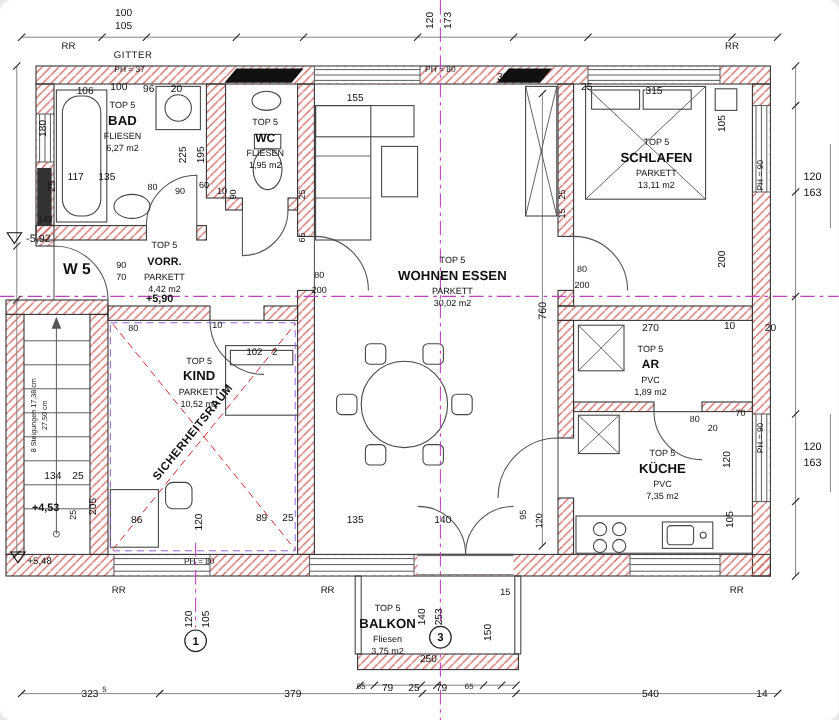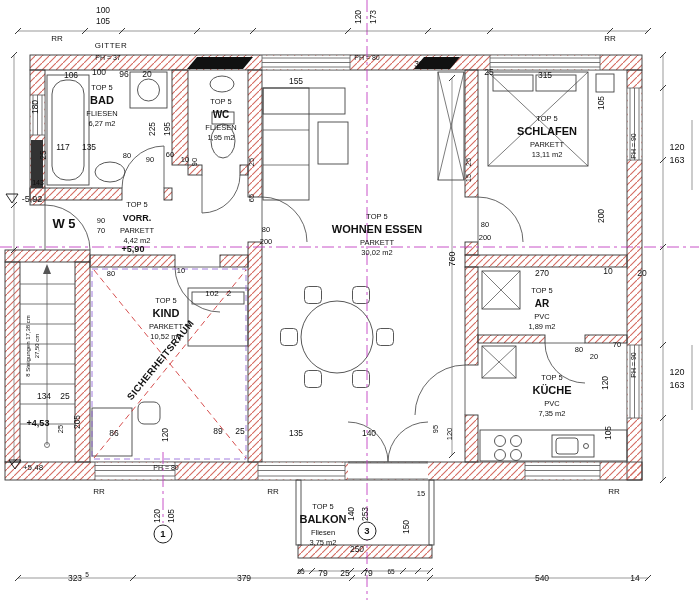--- a/index.html
+++ b/index.html
@@ -1,17 +1,17 @@
 <!DOCTYPE html>
 <html style="--axis: #c23fc2; --red: #cc2222; --violet: #8a5bd6;"><head>
 <meta charset="utf-8">
 <style>
   html,body{margin:0;padding:0;background:#e8e8e8;}
   .stage{position:relative;width:699px;height:600px;background:#ffffff;overflow:hidden;
-         font-family:"Liberation Sans","DejaVu Sans",sans-serif;}
+         font-family:"Liberation Sans","DejaVu Sans",sans-serif;border-radius:10px;}
   svg{position:absolute;left:0;top:0;}
   svg text{font-family:"Liberation Sans","DejaVu Sans",sans-serif;fill:#111;}
   .wall{stroke:#333;stroke-width:0.9;}
   .furn{fill:none;stroke:#444;stroke-width:0.9;}
   .furnline{fill:none;stroke:#444;stroke-width:0.7;}
   .door{fill:none;stroke:#555;stroke-width:0.9;}
   .winrect{fill:#ffffff;stroke:none;}
   .winline{fill:none;stroke:#555;stroke-width:0.8;}
   .stair{fill:none;stroke:#555;stroke-width:0.8;}
   .axisline{stroke:var(--axis,#c23fc2);stroke-width:0.9;fill:none;stroke-dasharray:12 4 3 4;}

